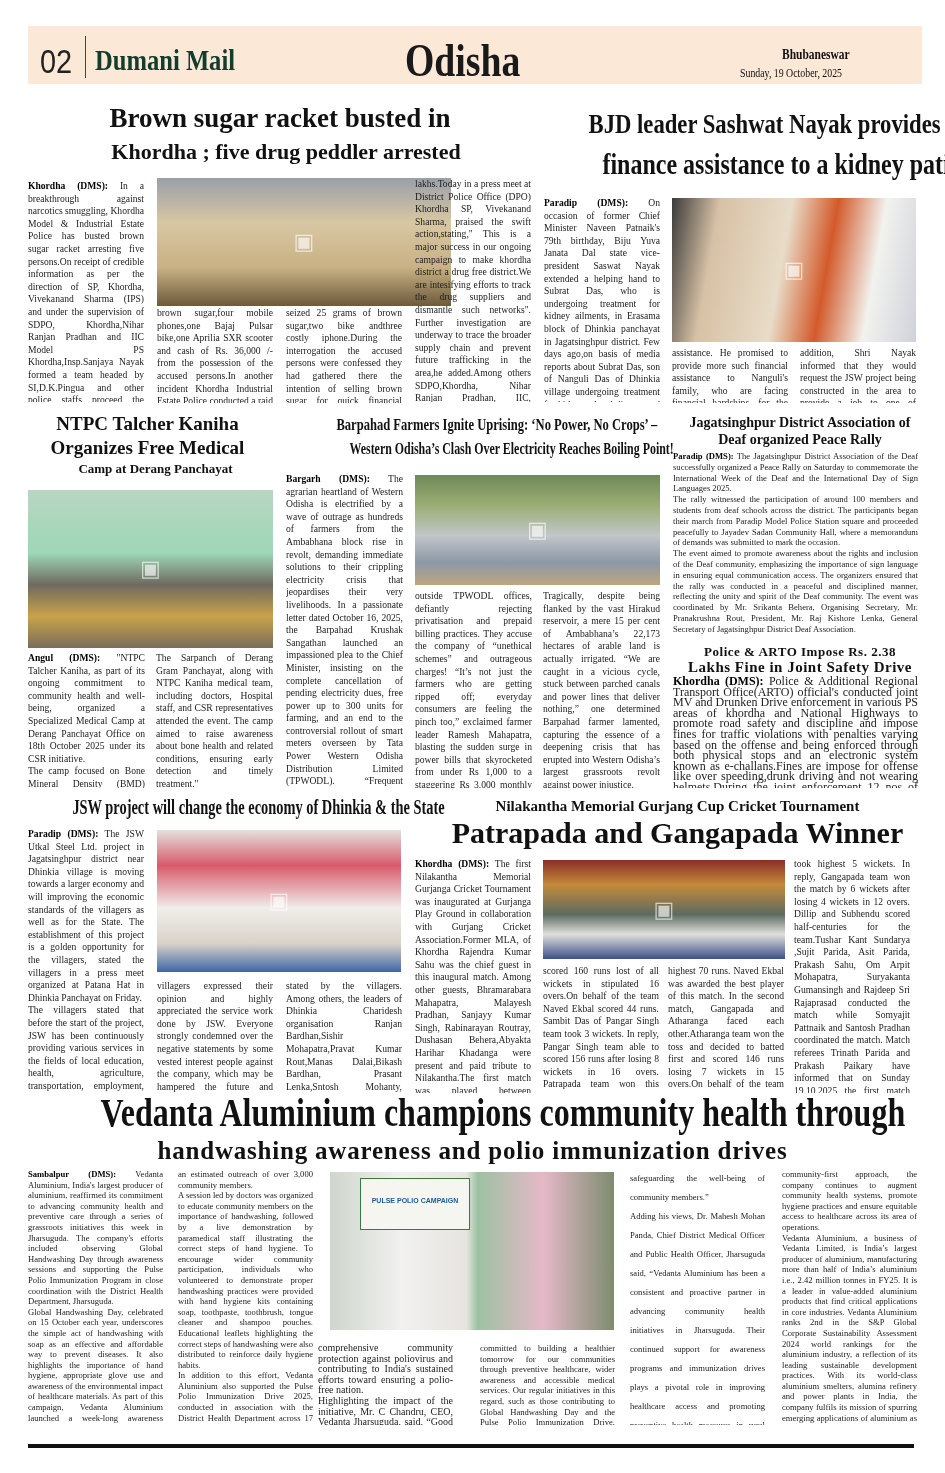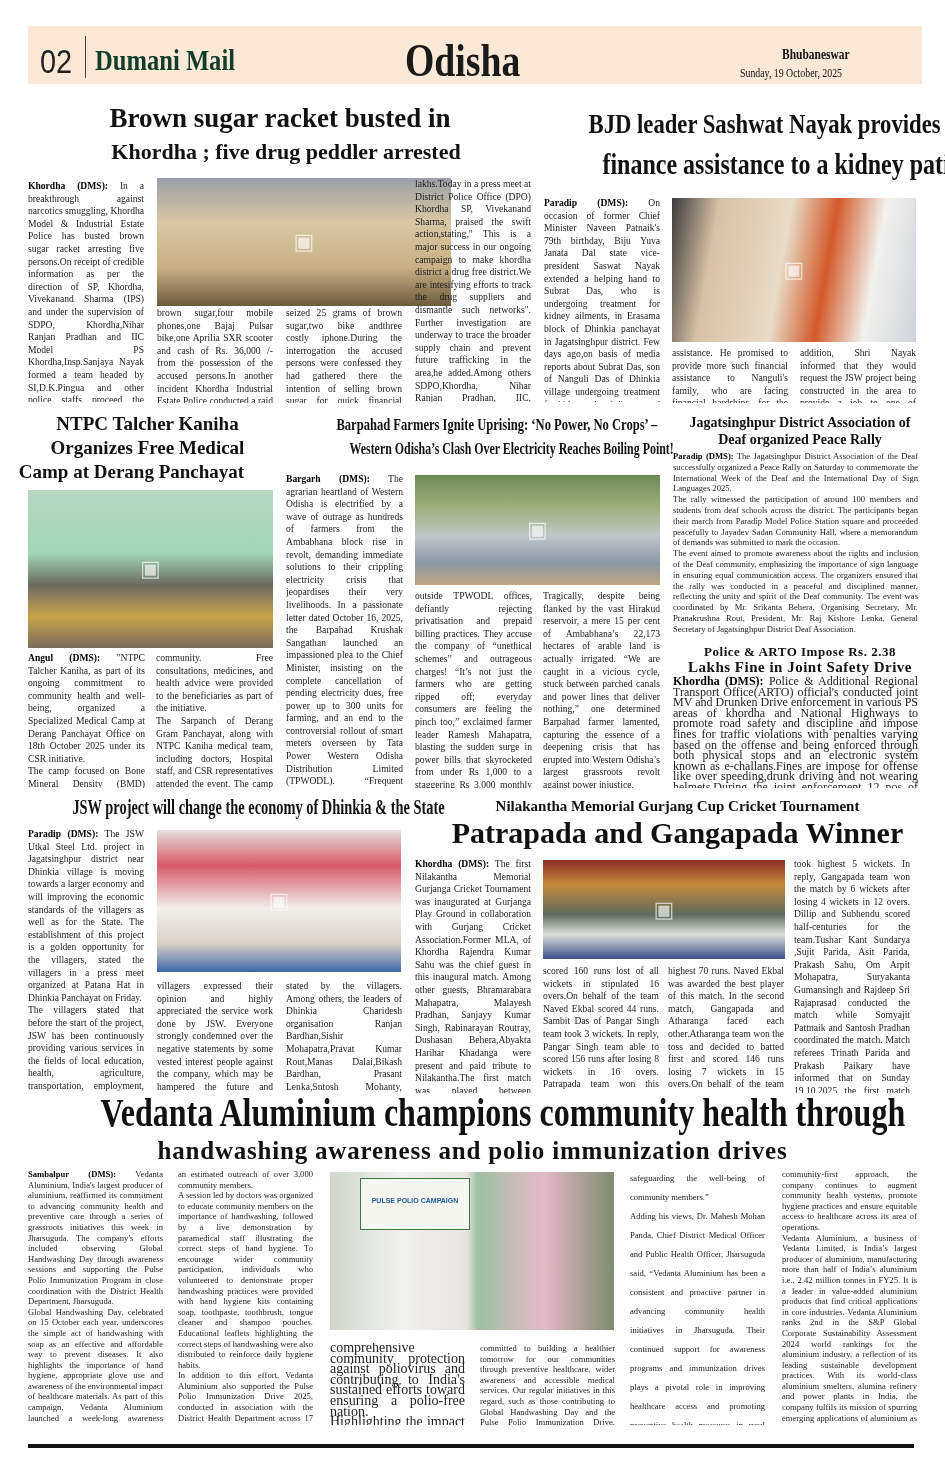--- a/index.html
+++ b/index.html
@@ -67,30 +67,29 @@
   <div class="abs photo ph-bjd icon" style="left:672px;top:198px;width:244px;height:144px" title="Sashwat Nayak meeting the patient's family">
       <span>▣</span>
     </div>
   <div class="abs col" style="left:672px;top:347px;width:116px;height:56px">assistance. He promised to provide more such financial assistance to Nanguli's family, who are facing financial hardships, for the medical treatment. In</div>
   <div class="abs col" style="left:800px;top:347px;width:116px;height:56px">addition, Shri Nayak informed that they would request the JSW project being constructed in the area to provide a job to one of Subrat's family members.</div>
 </div>
 
 <div>
   <h2 class="abs head" style="left:20px;top:414px;width:255px;font-size:19px">NTPC Talcher Kaniha</h2>
   <h2 class="abs head" style="left:20px;top:438px;width:255px;font-size:19px">Organizes Free Medical</h2>
-  <h2 class="abs head" style="left:4px;top:462px;width:255px;font-size:19px">Camp at Derang Panchayat</h2>
+  <h2 class="abs head" style="left:28px;top:462px;width:255px;font-size:13px">Camp at Derang Panchayat</h2>
   <div class="abs photo ph-ntpc icon" style="left:28px;top:490px;width:245px;height:158px" title="Villagers at the medical camp near NTPC ambulance">
       <span>▣</span>
     </div>
   <div class="abs col" style="left:28px;top:652px;width:117px;height:136px">
     <p><b>Angul (DMS):</b><span> "NTPC Talcher Kaniha, as part of its ongoing commitment to community health and well-being, organized a Specialized Medical Camp at Derang Panchayat Office on 18th October 2025 under its CSR initiative.</span></p>
     <p>The camp focused on Bone Mineral Density (BMD) Screening and general health screening, benefiting a total of 153 patients from the local</p>
   </div>
   <div class="abs col" style="left:156px;top:652px;width:117px;height:136px">
-    <p>community. Free consultations, medicines, and health advice were provided to the beneficiaries as part of the initiative.</p>
     <p>The Sarpanch of Derang Gram Panchayat, along with NTPC Kaniha medical team, including doctors, Hospital staff, and CSR representatives attended the event. The camp aimed to raise awareness about bone health and related conditions, ensuring early detection and timely treatment."</p>
   </div>
 </div>
 
 <div>
   <h2 class="abs head" style="left:280px;top:416px;width:380px;font-size:17px"><span class="cond" style="transform:scaleX(.74)">Barpahad Farmers Ignite Uprising: ‘No Power, No Crops’ –</span></h2>
   <h2 class="abs head" style="left:280px;top:440px;width:380px;font-size:17px"><span class="cond" style="transform:scaleX(.7)">Western Odisha’s Clash Over Electricity Reaches Boiling Point!</span></h2>
   <div class="abs col" style="left:286px;top:473px;width:117px;height:315px">
     <p><b>Bargarh (DMS):</b><span> The agrarian heartland of Western Odisha is electrified by a wave of outrage as hundreds of farmers from the Ambabhana block rise in revolt, demanding immediate solutions to their crippling electricity crisis that jeopardises their very livelihoods. In a passionate letter dated October 16, 2025, the Barpahad Krushak Sangathan launched an impassioned plea to the Chief Minister, insisting on the complete cancellation of pending electricity dues, free power up to 300 units for farming, and an end to the controversial rollout of smart meters overseen by Tata Power Western Odisha Distribution Limited (TPWODL). “Frequent blackouts and sky-high bills threaten to annihilate our farming,” the group declared in their heartfelt memorandum.</span></p>
 
@@ -160,21 +159,21 @@
     <p>Global Handwashing Day, celebrated on 15 October each year, underscores the simple act of handwashing with soap as an effective and affordable way to prevent diseases. It also highlights the importance of hand hygiene, appropriate glove use and awareness of the environmental impact of healthcare materials. As part of this campaign, Vedanta Aluminium launched a week-long awareness programs across neighboring villages and schools, with</p>
   </div>
   <div class="abs col" style="left:178px;top:1169px;width:135px;height:256px;font-size:8.6px;line-height:10.6px">
     <p>an estimated outreach of over 3,000 community members.</p>
     <p>A session led by doctors was organized to educate community members on the importance of handwashing, followed by a live demonstration by paramedical staff illustrating the correct steps of hand hygiene. To encourage wider community participation, individuals who volunteered to demonstrate proper handwashing practices were provided with hand hygiene kits containing soap, toothpaste, toothbrush, tongue cleaner and shampoo pouches. Educational leaflets highlighting the correct steps of handwashing were also distributed to reinforce daily hygiene habits.</p>
     <p>In addition to this effort, Vedanta Aluminium also supported the Pulse Polio Immunization Drive 2025, conducted in association with the District Health Department across 17 booths in Jharsuguda. Over 1,486 children were immunized throughout the three-day campaign, ensuring</p>
   </div>
   <div class="abs photo ph-polio" style="left:330px;top:1172px;width:284px;height:158px" title="Pulse Polio Campaign – child receiving polio drops; children at handwashing session">
     <div style="position:absolute;left:30px;top:6px;width:110px;height:52px;background:#f4f6ef;border:1px solid #3b7a3f;font:bold 7px 'Liberation Sans',sans-serif;color:#1b5a9a;text-align:center;padding-top:18px">PULSE POLIO CAMPAIGN</div>
   </div>
-  <div class="abs col" style="left:330px;top:1343px;width:135px;height:82px;font-size:14px;line-height:10.6px">
+  <div class="abs col" style="left:318px;top:1343px;width:135px;height:82px;font-size:10px;line-height:10.6px">
     <p>comprehensive community protection against poliovirus and contributing to India's sustained efforts toward ensuring a polio-free nation.</p>
     <p>Highlighting the impact of the initiative, Mr. C Chandru, CEO, Vedanta Jharsuguda, said, “Good health is the foundation of thriving communities. At Vedanta Aluminium, we are deeply</p>
   </div>
   <div class="abs col" style="left:480px;top:1343px;width:135px;height:82px;font-size:8.6px;line-height:10.6px">committed to building a healthier tomorrow for our communities through preventive healthcare, wider awareness and accessible medical services. Our regular initiatives in this regard, such as those contributing to Global Handwashing Day and the Pulse Polio Immunization Drive, reflect our focus on nurturing healthier habits and</div>
   <div class="abs col" style="left:630px;top:1169px;width:135px;height:256px;font-size:8.6px;line-height:19px">
     <p>safeguarding the well-being of community members.”</p>
     <p>Adding his views, Dr. Mahesh Mohan Panda, Chief District Medical Officer and Public Health Officer, Jharsuguda said, “Vedanta Aluminium has been a consistent and proactive partner in advancing community health initiatives in Jharsuguda. Their continued support for awareness programs and immunization drives plays a pivotal role in improving healthcare access and promoting preventive health measures in rural areas.”</p>
     <p>Beyond these initiatives, Vedanta Aluminium has been driving numerous healthcare interventions for the people of Jharsuguda. The Vedanta Diagnostic Centre provides affordable and quality healthcare access to thousands of people in the district each year, while the company’s Mobile Health Units (MHUs) and specialized medical camps regularly reach out to remote locations. Through its sustained partnerships and</p>
   </div>
   <div class="abs col" style="left:782px;top:1169px;width:135px;height:256px;font-size:8.6px;line-height:10.6px">

